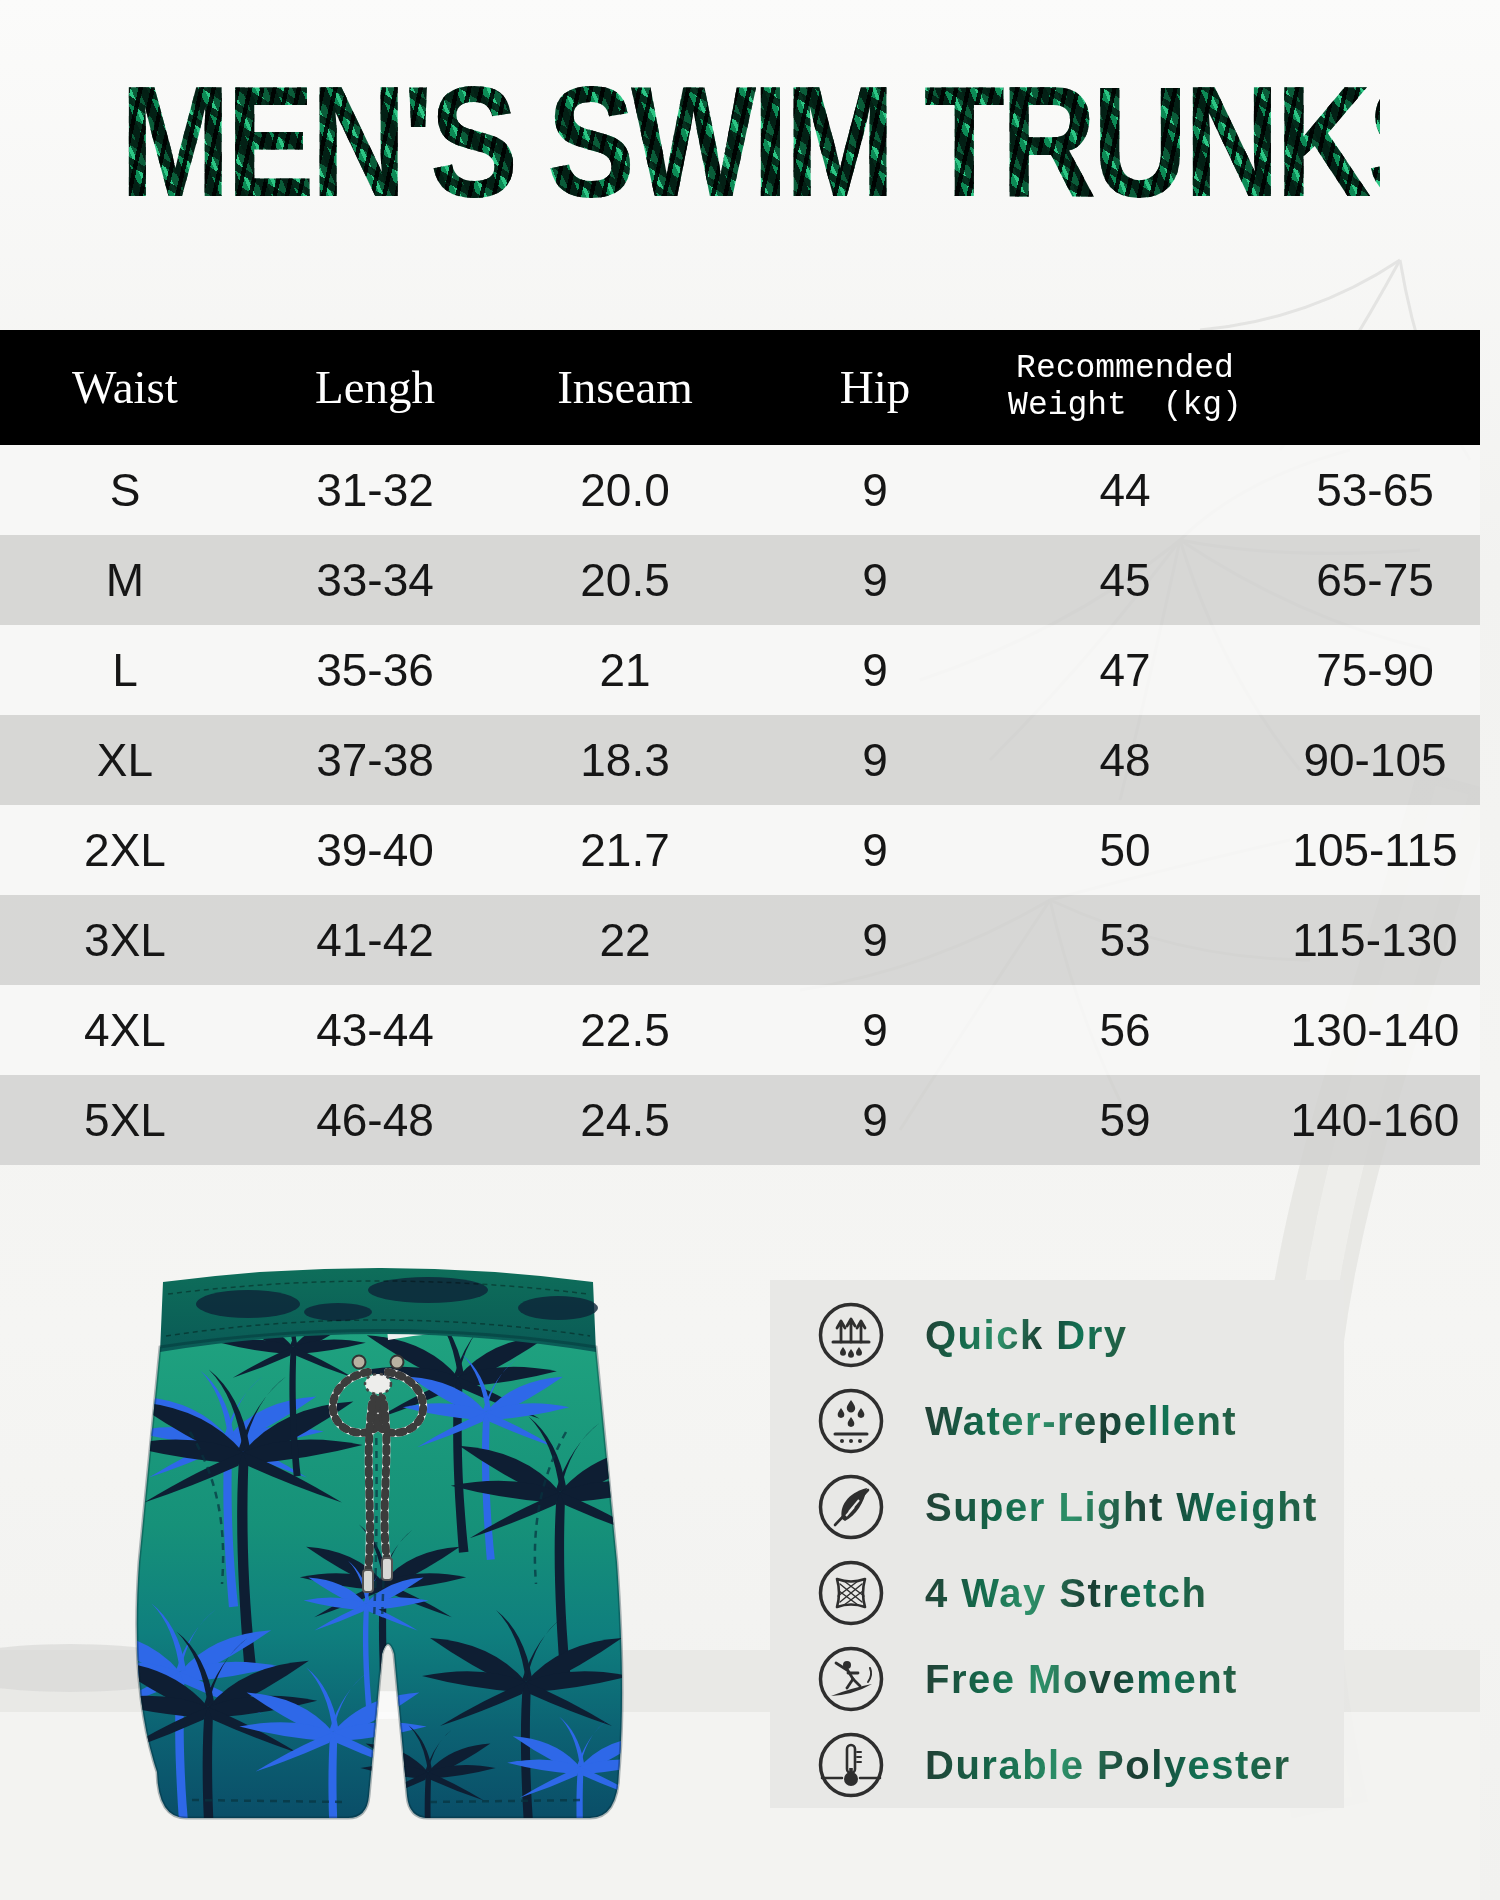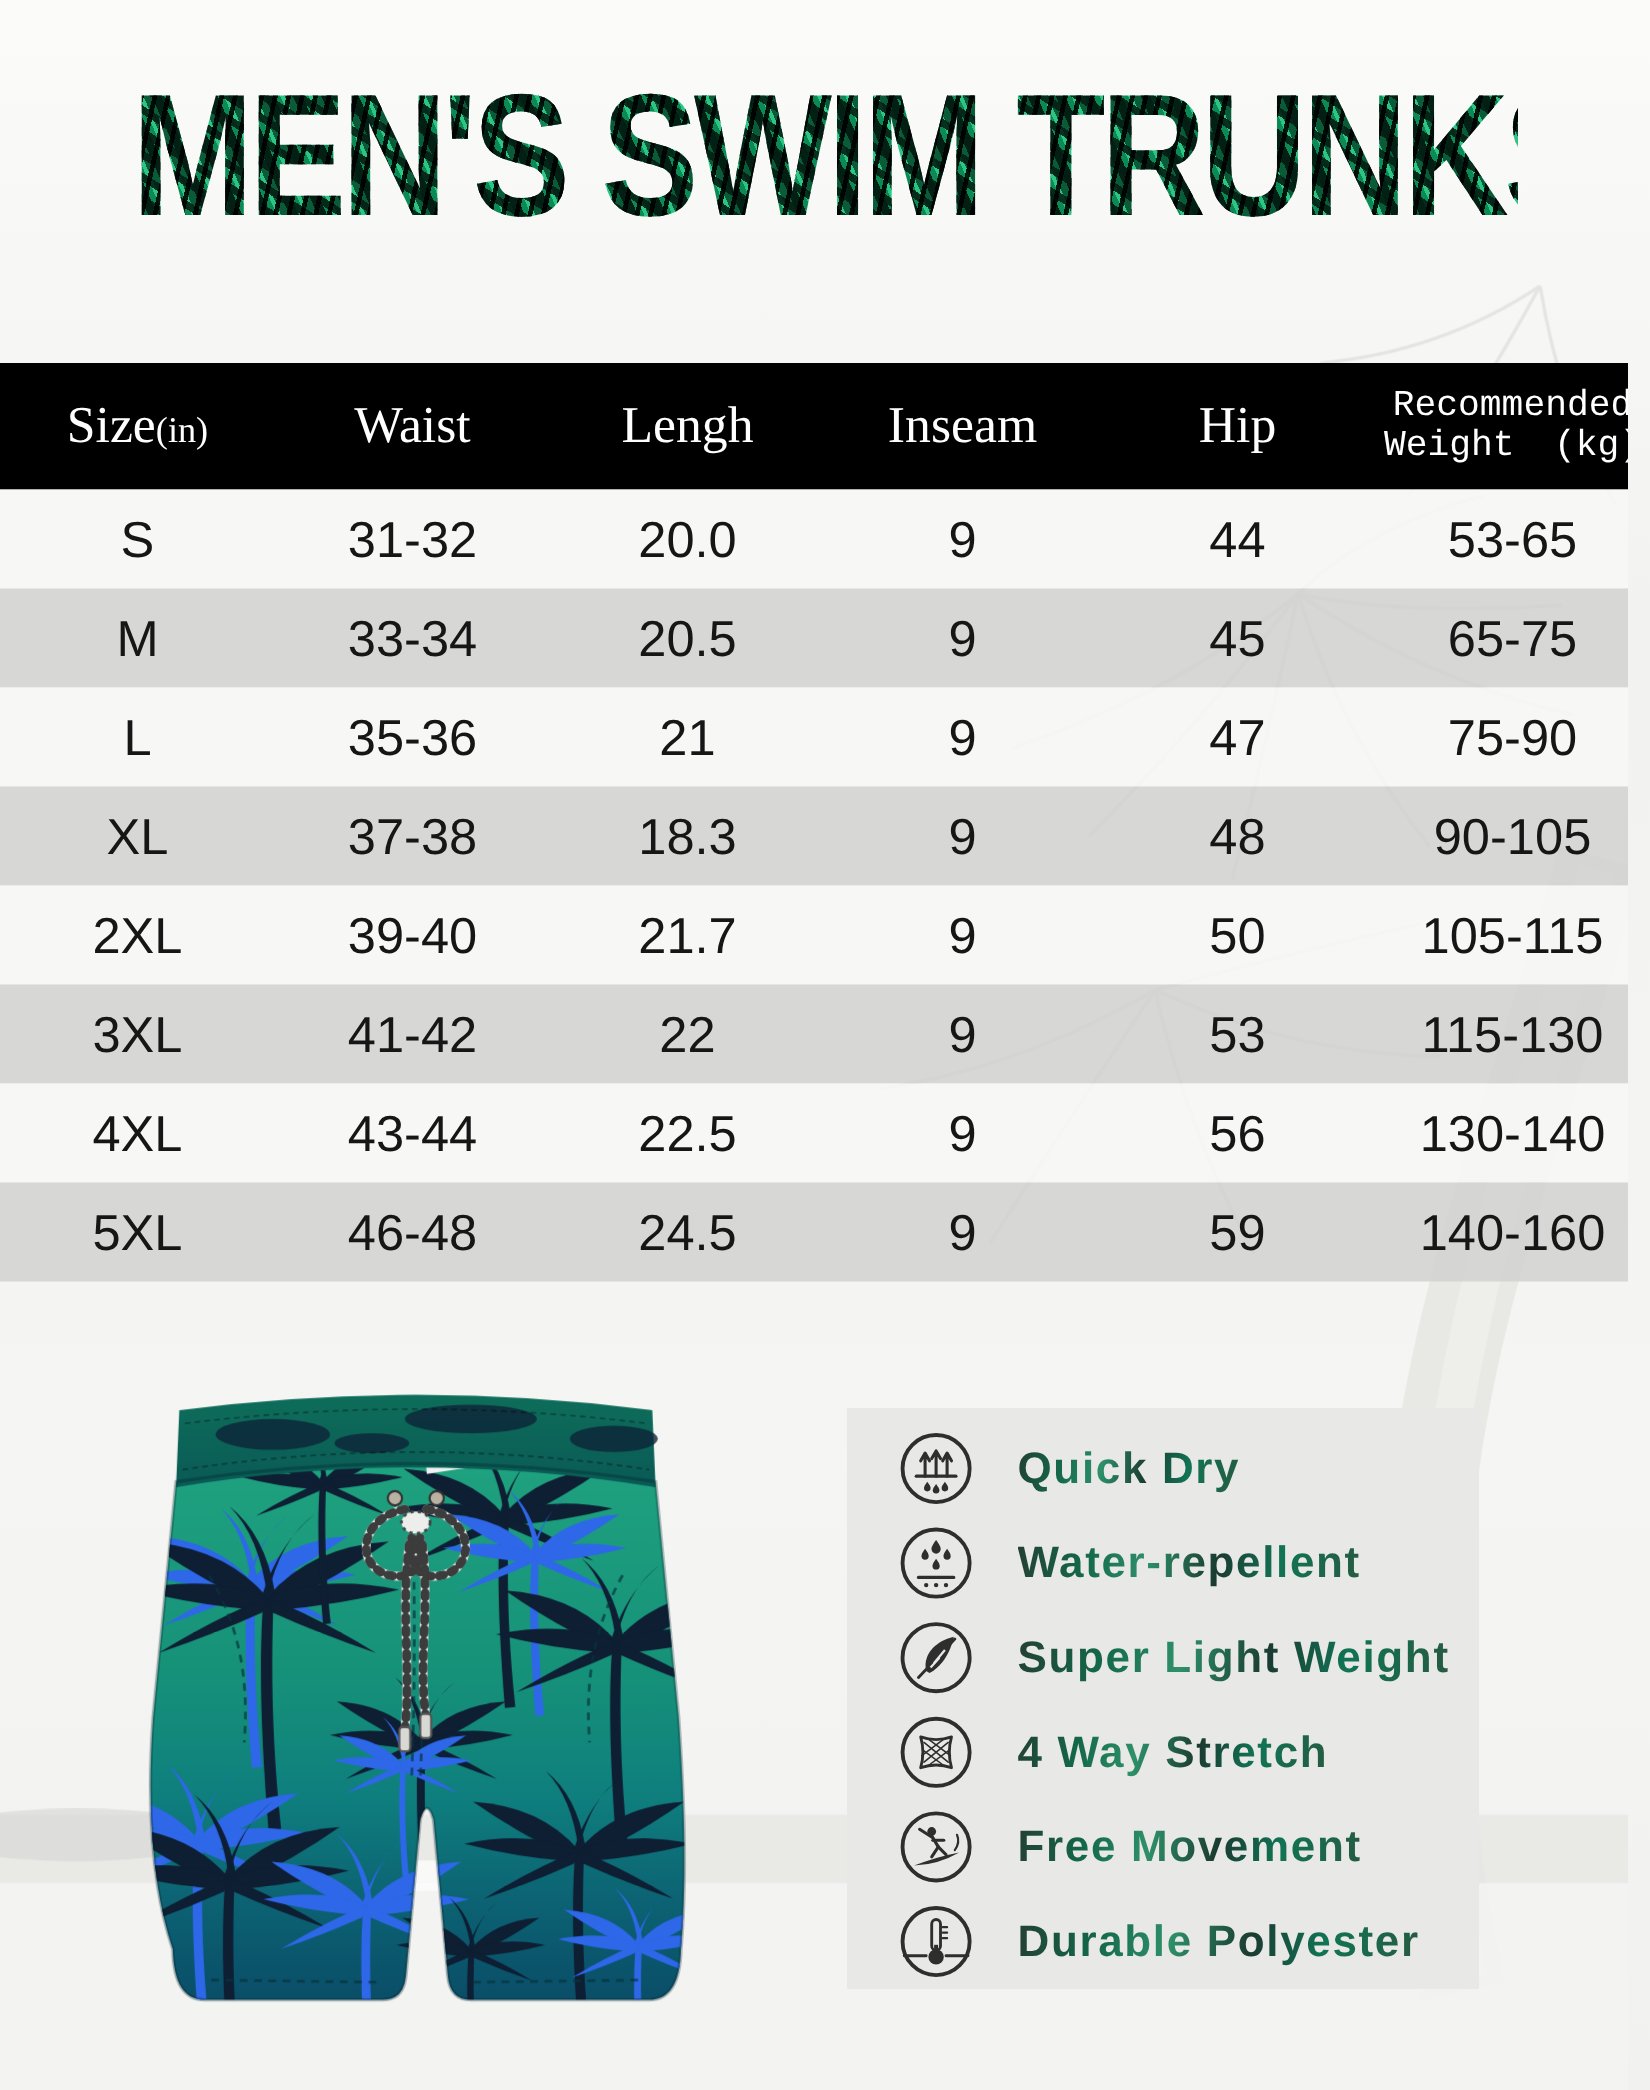--- a/index.html
+++ b/index.html
@@ -82,21 +82,20 @@
     <rect x="0" y="1712" width="1500" height="188" fill="#f3f3f1" opacity="0.9"></rect>
     <ellipse cx="70" cy="1668" rx="130" ry="24" fill="#d6d6d3" opacity="0.6"></ellipse>
     <ellipse cx="360" cy="1705" rx="180" ry="14" fill="#ffffff" opacity="0.7"></ellipse>
     <ellipse cx="1080" cy="1700" rx="160" ry="12" fill="#ffffff" opacity="0.6"></ellipse>
   </svg>
 
   <div class="title">MEN'S SWIM TRUNKS</div>
 
   <div class="size-table">
     <div class="thead">
-      <div class="th"><span>Size</span><span class="unit">(in)</span></div>
       <div class="th">Waist</div>
       <div class="th">Lengh</div>
       <div class="th">Inseam</div>
       <div class="th">Hip</div>
       <div class="th weight">
         <div>Recommended</div>
         <div class="l2">Weight (kg)</div>
       </div>
     </div>
     <div>

